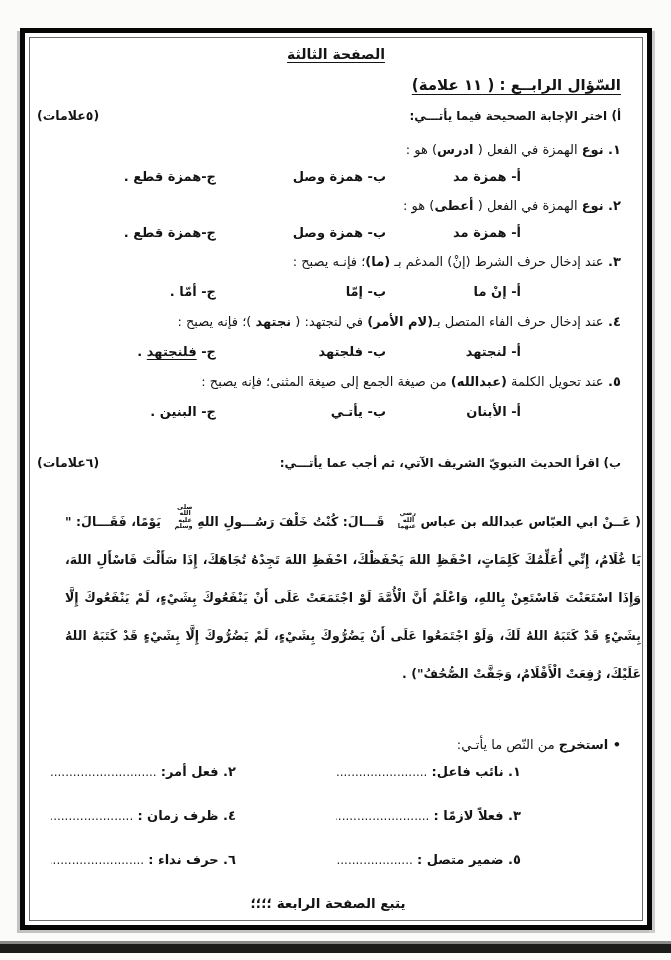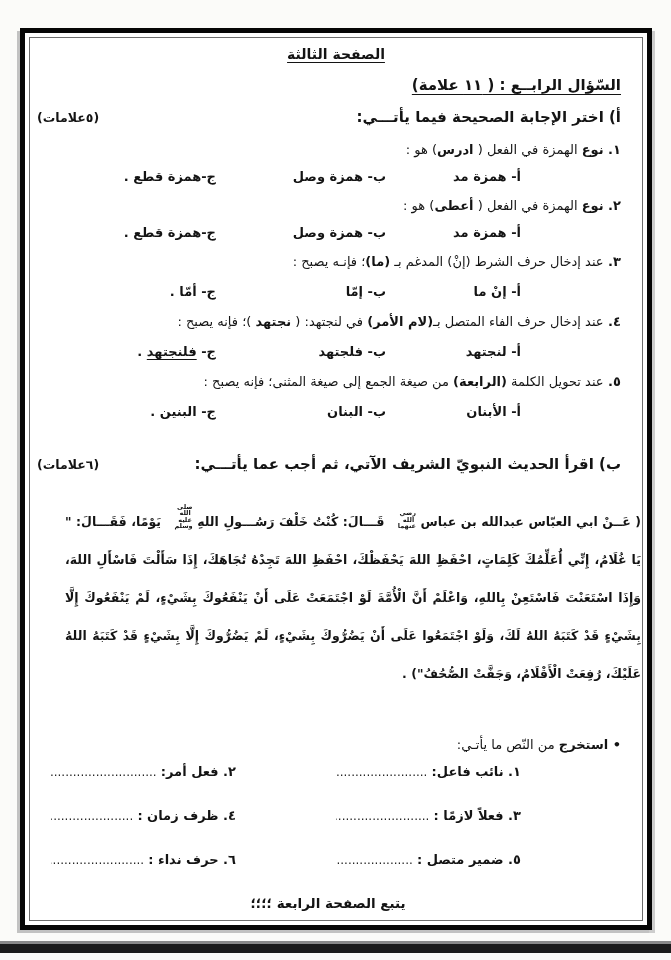--- a/index.html
+++ b/index.html
@@ -20,21 +20,21 @@
 
   .page-title{top:13px;text-align:center;font-weight:bold;font-size:14px;}
   .page-title span{text-decoration:underline;text-underline-offset:3px;}
 
   .q-heading{top:43px;text-align:right;font-weight:bold;font-size:15px;}
   .q-heading span{text-decoration:underline;text-underline-offset:4px;}
 
   .marks-row{display:flex;justify-content:space-between;align-items:baseline;left:12px;}
   .part-a-row{top:75px;}
   .part-b-row{top:422px;}
-  .instruction{font-size:15px;font-weight:bold;}
+  .instruction{font-size:12px;font-weight:bold;}
   .marks{font-size:12.5px;font-weight:bold;white-space:nowrap;}
 
   .q-line{font-size:13px;line-height:19px;text-align:right;white-space:nowrap;}
   .opts{display:flex;font-weight:bold;font-size:13px;line-height:19px;}
   .opt{box-sizing:border-box;text-align:right;white-space:nowrap;}
   .opt-a{width:235px;padding-right:100px;}
   .opt-b{width:170px;}
   .opt-c{flex:1;}
 
   .t-q1{top:107px}.t-o1{top:134px}
@@ -110,24 +110,24 @@
       <div class="opt opt-c"><span>ج- أمّا .</span></div>
     </div>
 
     <div class="blk q-line t-q4"><span style="font-weight: bold;">٤. </span><span>عند إدخال حرف الفاء المتصل بـ</span><span style="font-weight: bold;">(لام الأمر)</span><span> في لنجتهد: ( </span><span style="font-weight: bold;">نجتهد</span><span> )؛ فإنه يصبح :</span></div>
     <div class="blk opts t-o4">
       <div class="opt opt-a"><span>أ- لنجتهد</span></div>
       <div class="opt opt-b"><span>ب- فلجتهد</span></div>
       <div class="opt opt-c"><span>ج- </span><span class="seg-u">فلنجتهد</span><span> .</span></div>
     </div>
 
-    <div class="blk q-line t-q5"><span style="font-weight: bold;">٥. </span><span>عند تحويل الكلمة </span><span style="font-weight: bold;">(الرابعة)</span><span> من صيغة الجمع إلى صيغة المثنى؛ فإنه يصبح :</span></div>
+    <div class="blk q-line t-q5"><span style="font-weight: bold;">٥. </span><span>عند تحويل الكلمة </span><span style="font-weight: bold;">(عبدالله)</span><span> من صيغة الجمع إلى صيغة المثنى؛ فإنه يصبح :</span></div>
     <div class="blk opts t-o5">
       <div class="opt opt-a"><span>أ- الأبنان</span></div>
-      <div class="opt opt-b"><span>ب- البنان</span></div>
+      <div class="opt opt-b"><span>ب- يأتـي</span></div>
       <div class="opt opt-c"><span>ج- البنين .</span></div>
     </div>
 
     <div class="blk marks-row part-b-row">
       <div class="instruction"><span style="font-weight: bold;">ب) اقرأ الحديث النبويّ الشريف الآتي</span><span>، ثم أجب عما يأتـــي:</span></div>
       <div class="marks">(٦علامات)</div>
     </div>
 
     <div class="blk hadith"><span>( عَــنْ ابي العبّاس عبدالله بن عباس </span><span class="hon">رضي الله عنهما</span><span> قَـــالَ: كُنْتُ خَلْفَ رَسُـــولِ اللهِ </span><span class="hon">صلى الله عليه وسلم</span><span> يَوْمًا، فَقَـــالَ: " يَا غُلَامُ، إِنِّي أُعَلِّمُكَ كَلِمَاتٍ، احْفَظِ اللهَ يَحْفَظْكَ، احْفَظِ اللهَ تَجِدْهُ تُجَاهَكَ، إِذَا سَأَلْتَ فَاسْأَلِ اللهَ، وَإِذَا اسْتَعَنْتَ فَاسْتَعِنْ بِاللهِ، وَاعْلَمْ أَنَّ الْأُمَّةَ لَوْ اجْتَمَعَتْ عَلَى أَنْ يَنْفَعُوكَ بِشَيْءٍ، لَمْ يَنْفَعُوكَ إِلَّا بِشَيْءٍ قَدْ كَتَبَهُ اللهُ لَكَ، وَلَوْ اجْتَمَعُوا عَلَى أَنْ يَضُرُّوكَ بِشَيْءٍ، لَمْ يَضُرُّوكَ إِلَّا بِشَيْءٍ قَدْ كَتَبَهُ اللهُ عَلَيْكَ، رُفِعَتْ الْأَقْلَامُ، وَجَفَّتْ الصُّحُفُ") .</span></div>
 

